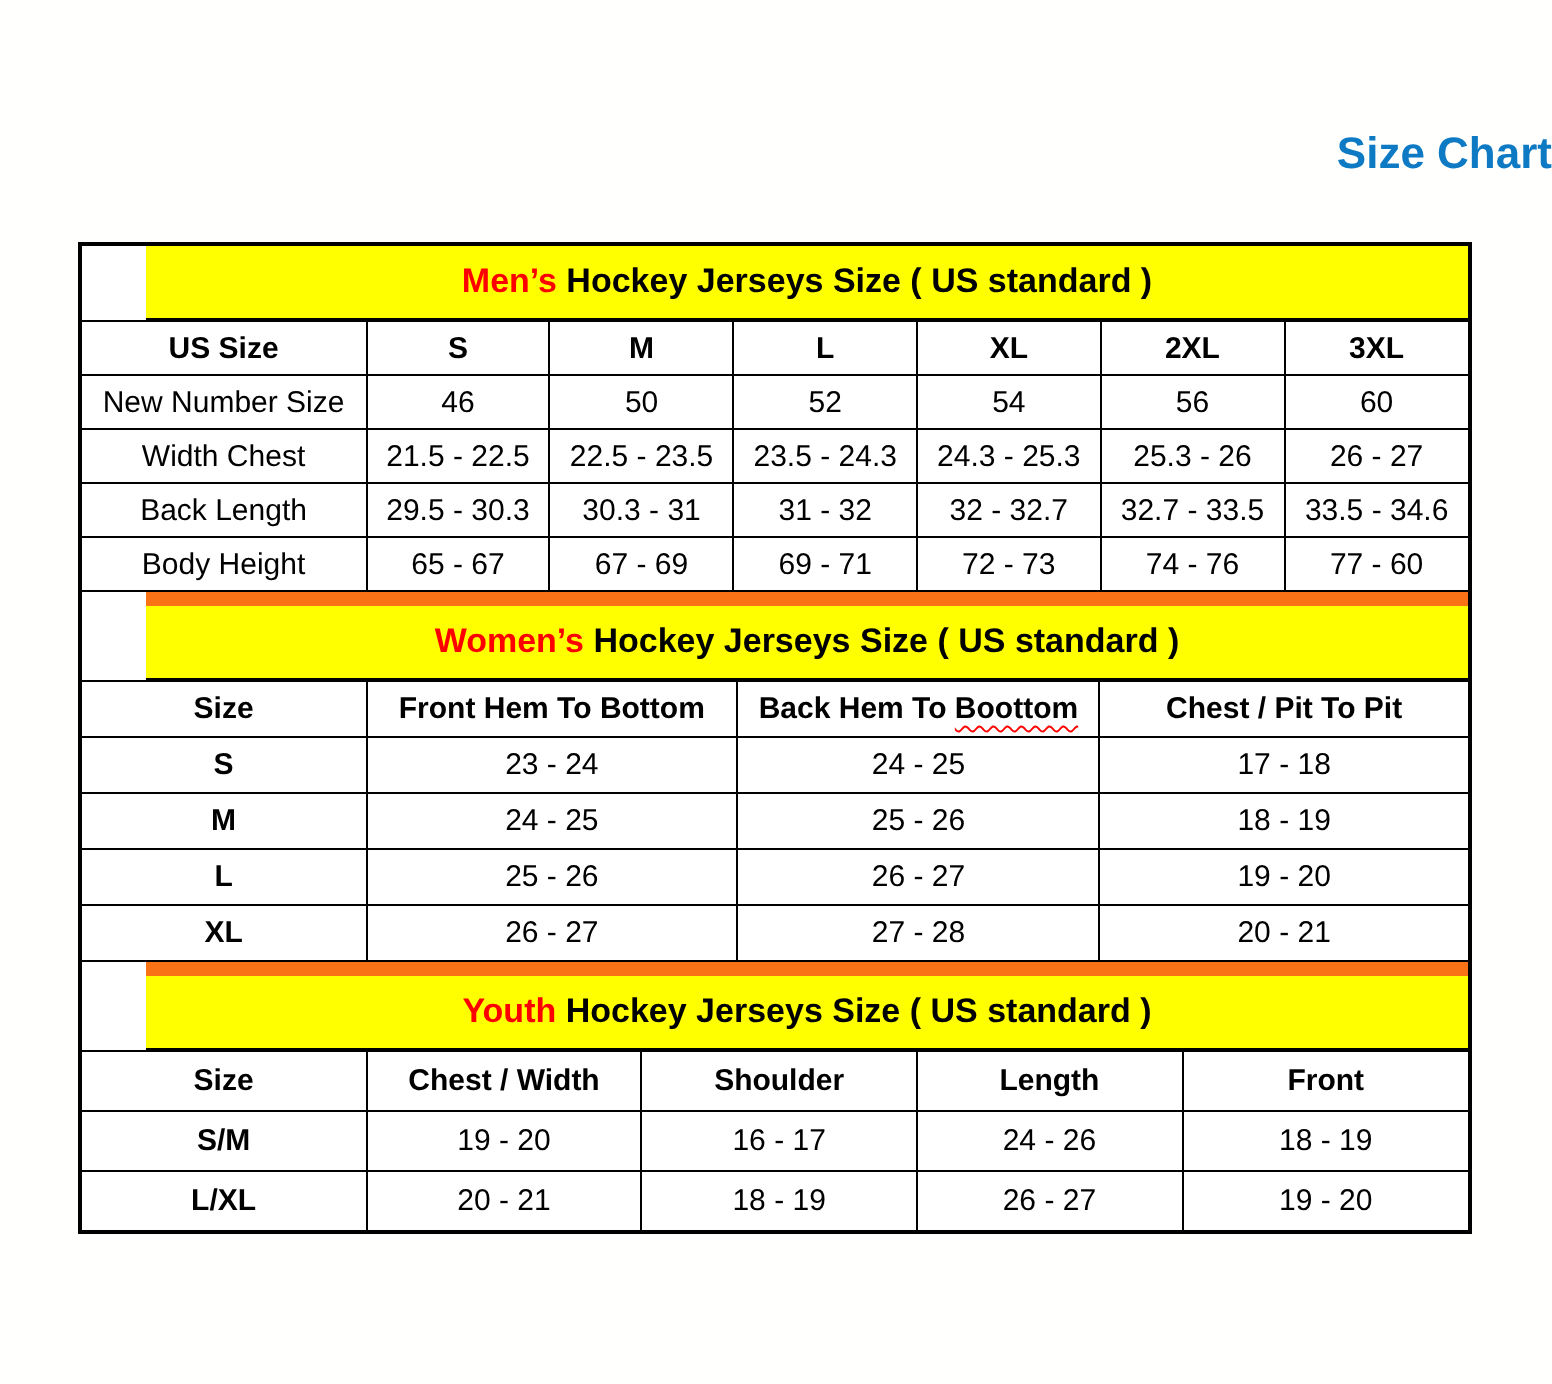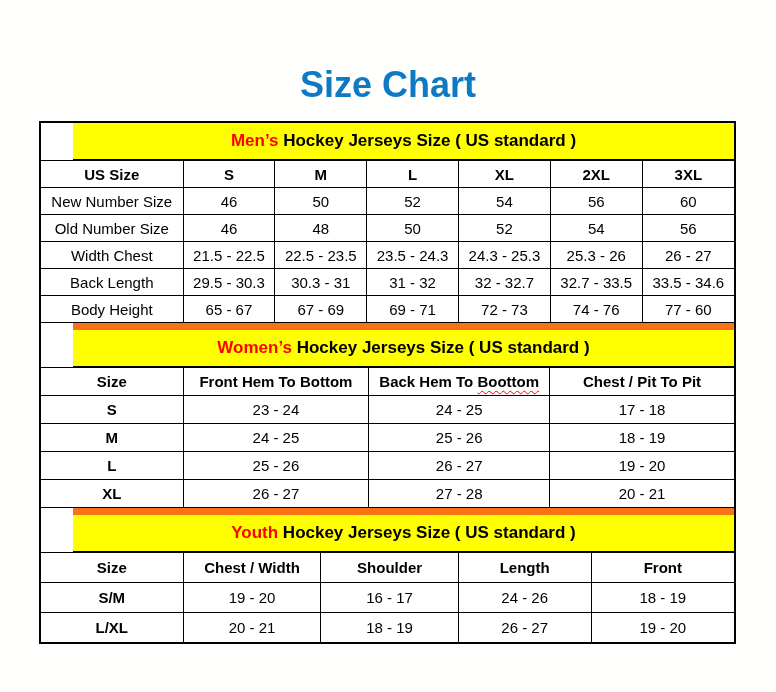--- a/index.html
+++ b/index.html
@@ -10,22 +10,22 @@
     width: 776px;
     height: 692px;
     background: #fffffe;
     font-family: "Liberation Sans", sans-serif;
     position: relative;
     overflow: hidden;
   }
   .title {
     margin: 0;
     padding-top: 64px;
-    text-align: center;
-    font-size: 36px;
+    text-align: right;
+    font-size: 22px;
     font-weight: 700;
     color: var(--title-blue, #0e7ac4);
     letter-spacing: 0px;
   }
   .chart-wrap {
     position: absolute;
     left: 39px;
     top: 121px;
     width: 697px;
     border: 2px solid #000;
@@ -121,29 +121,20 @@
           <tr>
             <td class="rowlabel">New Number Size</td>
             <td>46</td>
             <td>50</td>
             <td>52</td>
             <td>54</td>
             <td>56</td>
             <td>60</td>
           </tr>
           <tr>
-            <td class="rowlabel">Old Number Size</td>
-            <td>46</td>
-            <td>48</td>
-            <td>50</td>
-            <td>52</td>
-            <td>54</td>
-            <td>56</td>
-          </tr>
-          <tr>
             <td class="rowlabel">Width Chest</td>
             <td>21.5 - 22.5</td>
             <td>22.5 - 23.5</td>
             <td>23.5 - 24.3</td>
             <td>24.3 - 25.3</td>
             <td>25.3 - 26</td>
             <td>26 - 27</td>
           </tr>
           <tr>
             <td class="rowlabel">Back Length</td>

